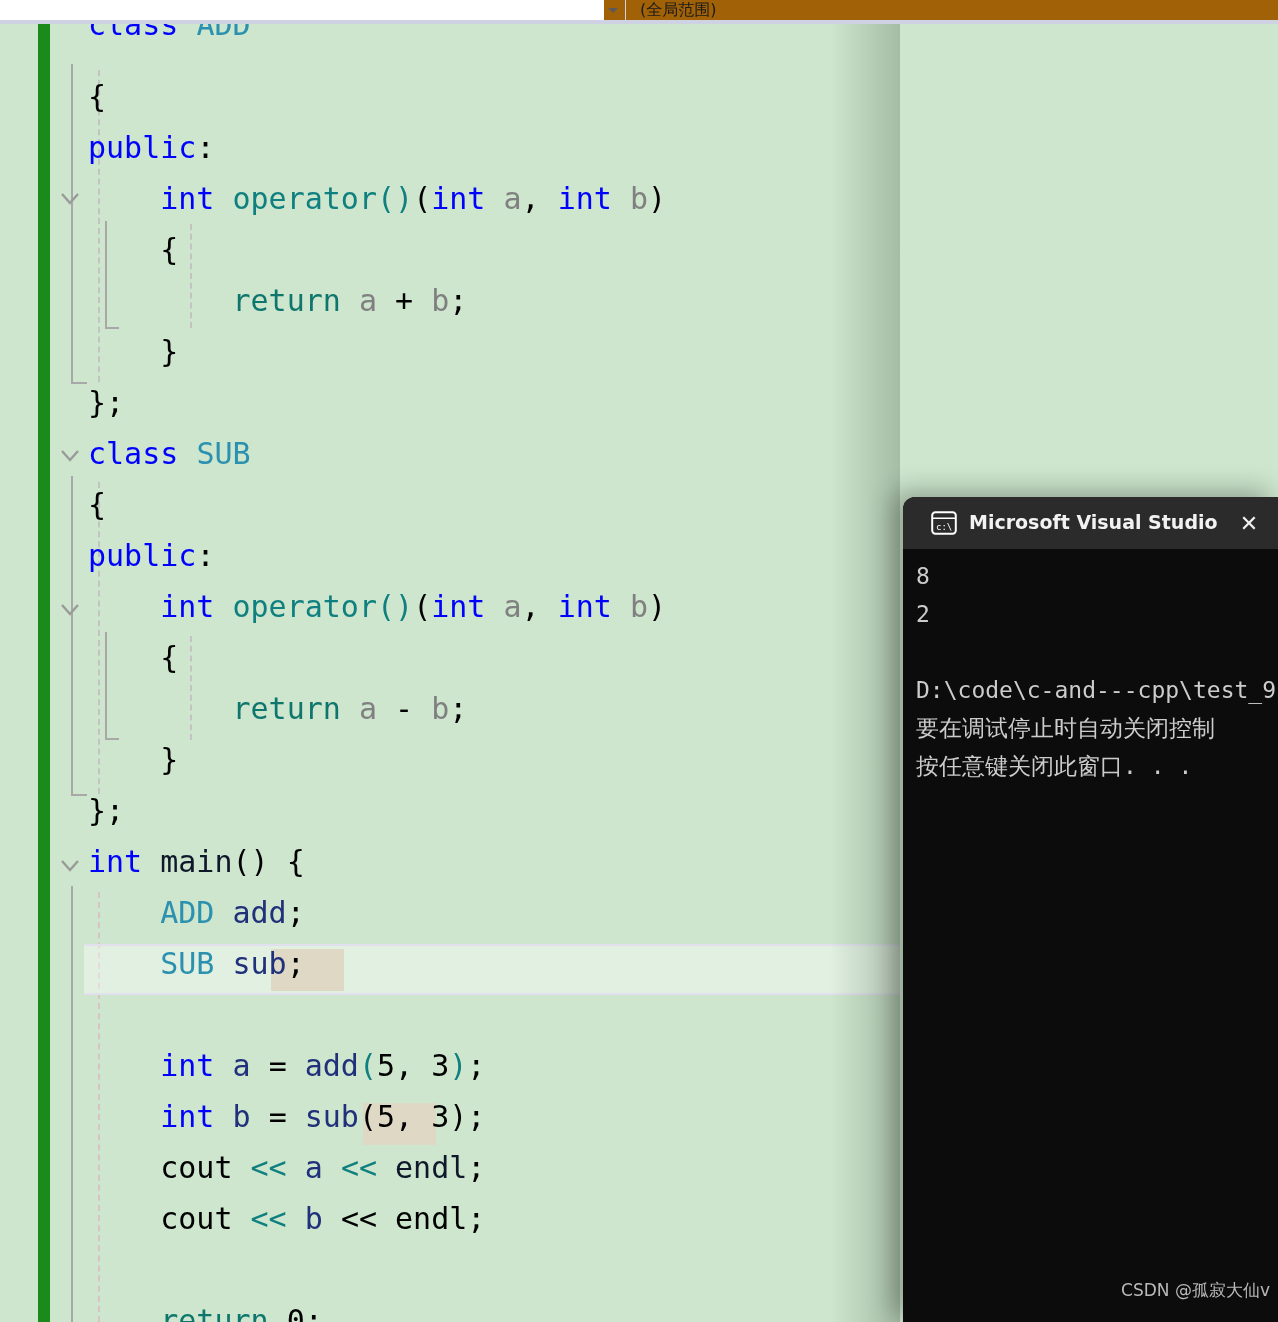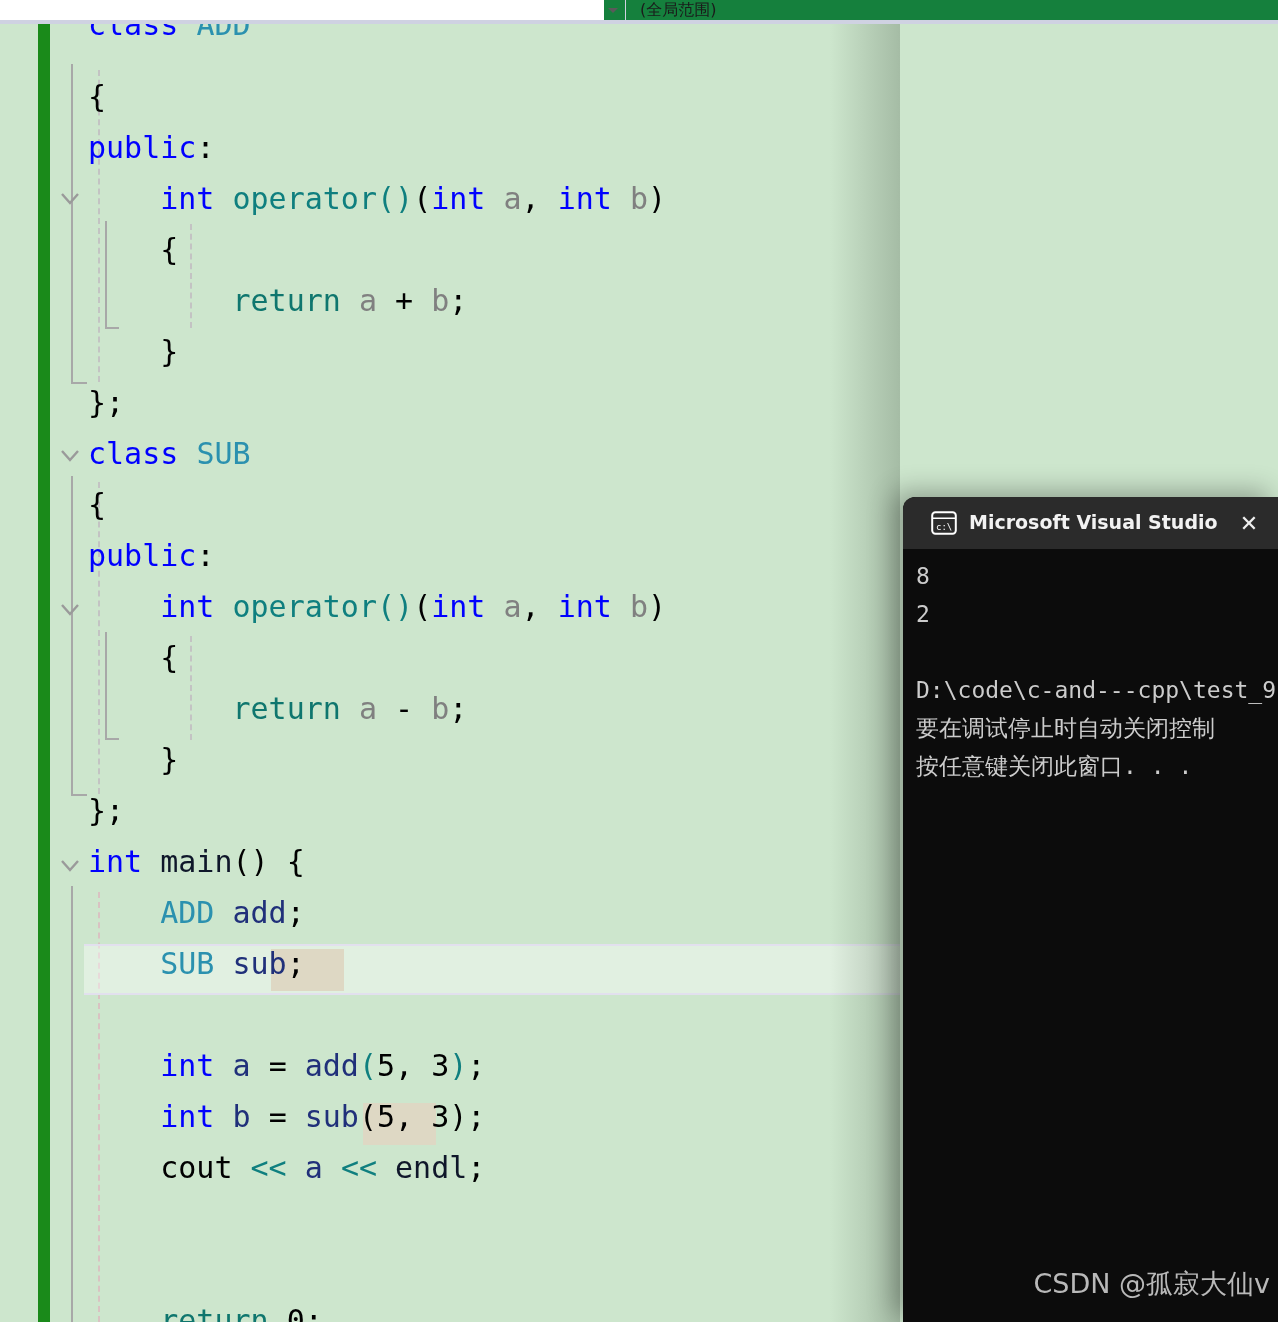--- a/index.html
+++ b/index.html
@@ -8,21 +8,21 @@
     width:1278px;height:1322px;overflow:hidden;
     background:#ffffff;
     font-family:"DejaVu Sans",sans-serif;
     -webkit-font-smoothing:antialiased;
   }
   #app{position:relative;width:1278px;height:1322px;overflow:hidden;}
 
   
   .navbar{
     position:absolute;left:0;top:0;width:1278px;height:24px;
-    background:#15803d;
+    background:#a16207;
     border-bottom:4px solid #cfd2e2;
     box-sizing:border-box;
   }
   .nav-left{
     position:absolute;left:0;top:0;width:604px;height:20px;
     background:#ffffff;
   }
   .nav-caret{
     position:absolute;left:602px;top:0;width:22px;height:20px;
     display:flex;align-items:center;justify-content:center;
@@ -164,21 +164,21 @@
     font-size:23px;line-height:38px;color:#cccccc;
     white-space:pre;
     overflow:hidden;
   }
   .con-line{
     position:absolute;left:13px;white-space:pre;
   }
   .watermark{
     position:absolute;right:8px;bottom:20px;
     font-family:"DejaVu Sans",sans-serif;
-    font-size:27px;color:#b9b9b9;
+    font-size:17px;color:#b9b9b9;
     white-space:nowrap;
   }
 </style>
 </head>
 <body>
 
 <div id="app">
 
   <div class="navbar">
     <div class="nav-left"></div>
@@ -282,20 +282,21 @@
       <div class="ln" style="top:914px;text-align:right;">    <span class="type">SUB</span> <span class="obj">sub</span><span class="pnc">;</span></div>
       
       <div class="ln" style="top:965px;"> </div>
       
       <div class="ln" style="top:1016px;">    <span class="kw">int</span> <span class="obj">a</span> <span class="pnc">=</span> <span class="obj">add</span><span class="fn">(</span><span class="pnc">5,</span> <span class="pnc">3</span><span class="fn">)</span><span class="pnc">;</span></div>
       
       <div class="ln" style="top:1067px;">    <span class="kw">int</span> <span class="obj">b</span> <span class="pnc">=</span> <span class="obj">sub</span><span class="pnc">(5, 3);</span></div>
       
       <div class="ln" style="top:1118px;">    <span class="pnc">cout</span> <span class="op">&lt;&lt;</span> <span class="obj">a</span> <span class="op">&lt;&lt;</span> <span class="glb">endl</span><span class="pnc">;</span></div>
       
+      <div class="ln" style="top:1169px;">    <span class="pnc">cout</span> <span class="op">&lt;&lt;</span> <span class="obj">b</span> <span class="pnc">&lt;&lt; endl;</span></div>
       
       <div class="ln" style="top:1220px;"> </div>
       
       <div class="ln" style="top:1271px;">    <span class="ctl">return</span> <span class="pnc">0;</span></div>
 
     </div>
 
     <div class="edge-shade"></div>
   </div>
 

